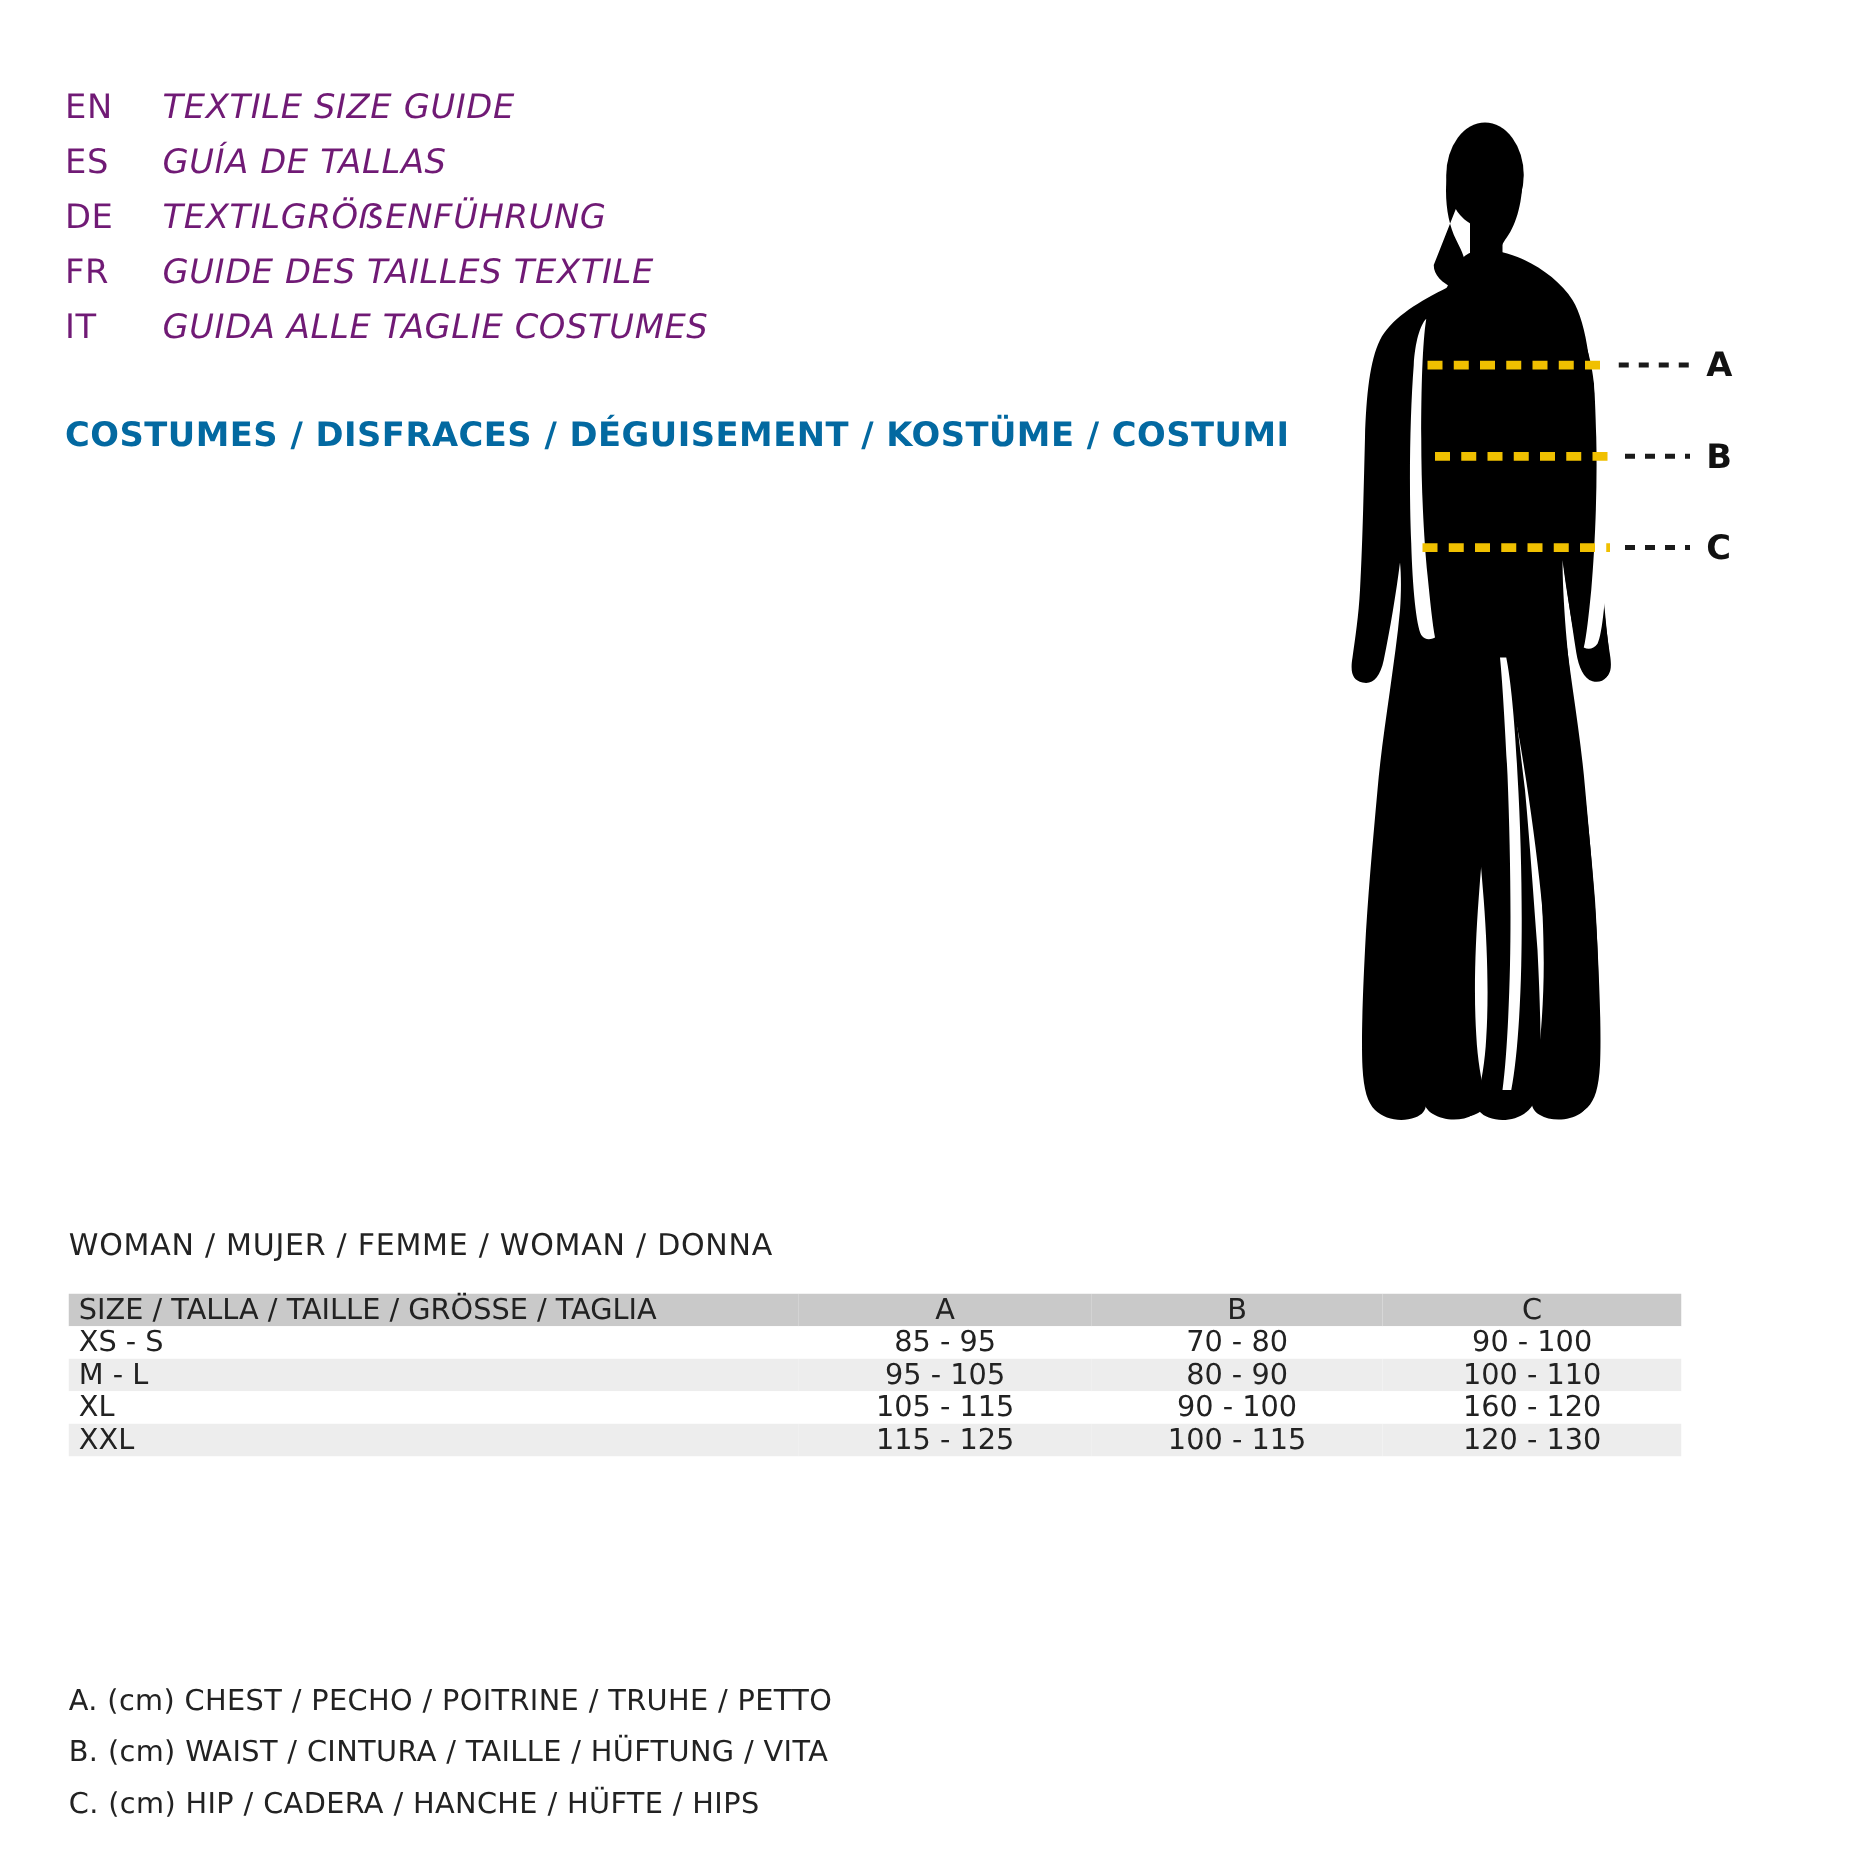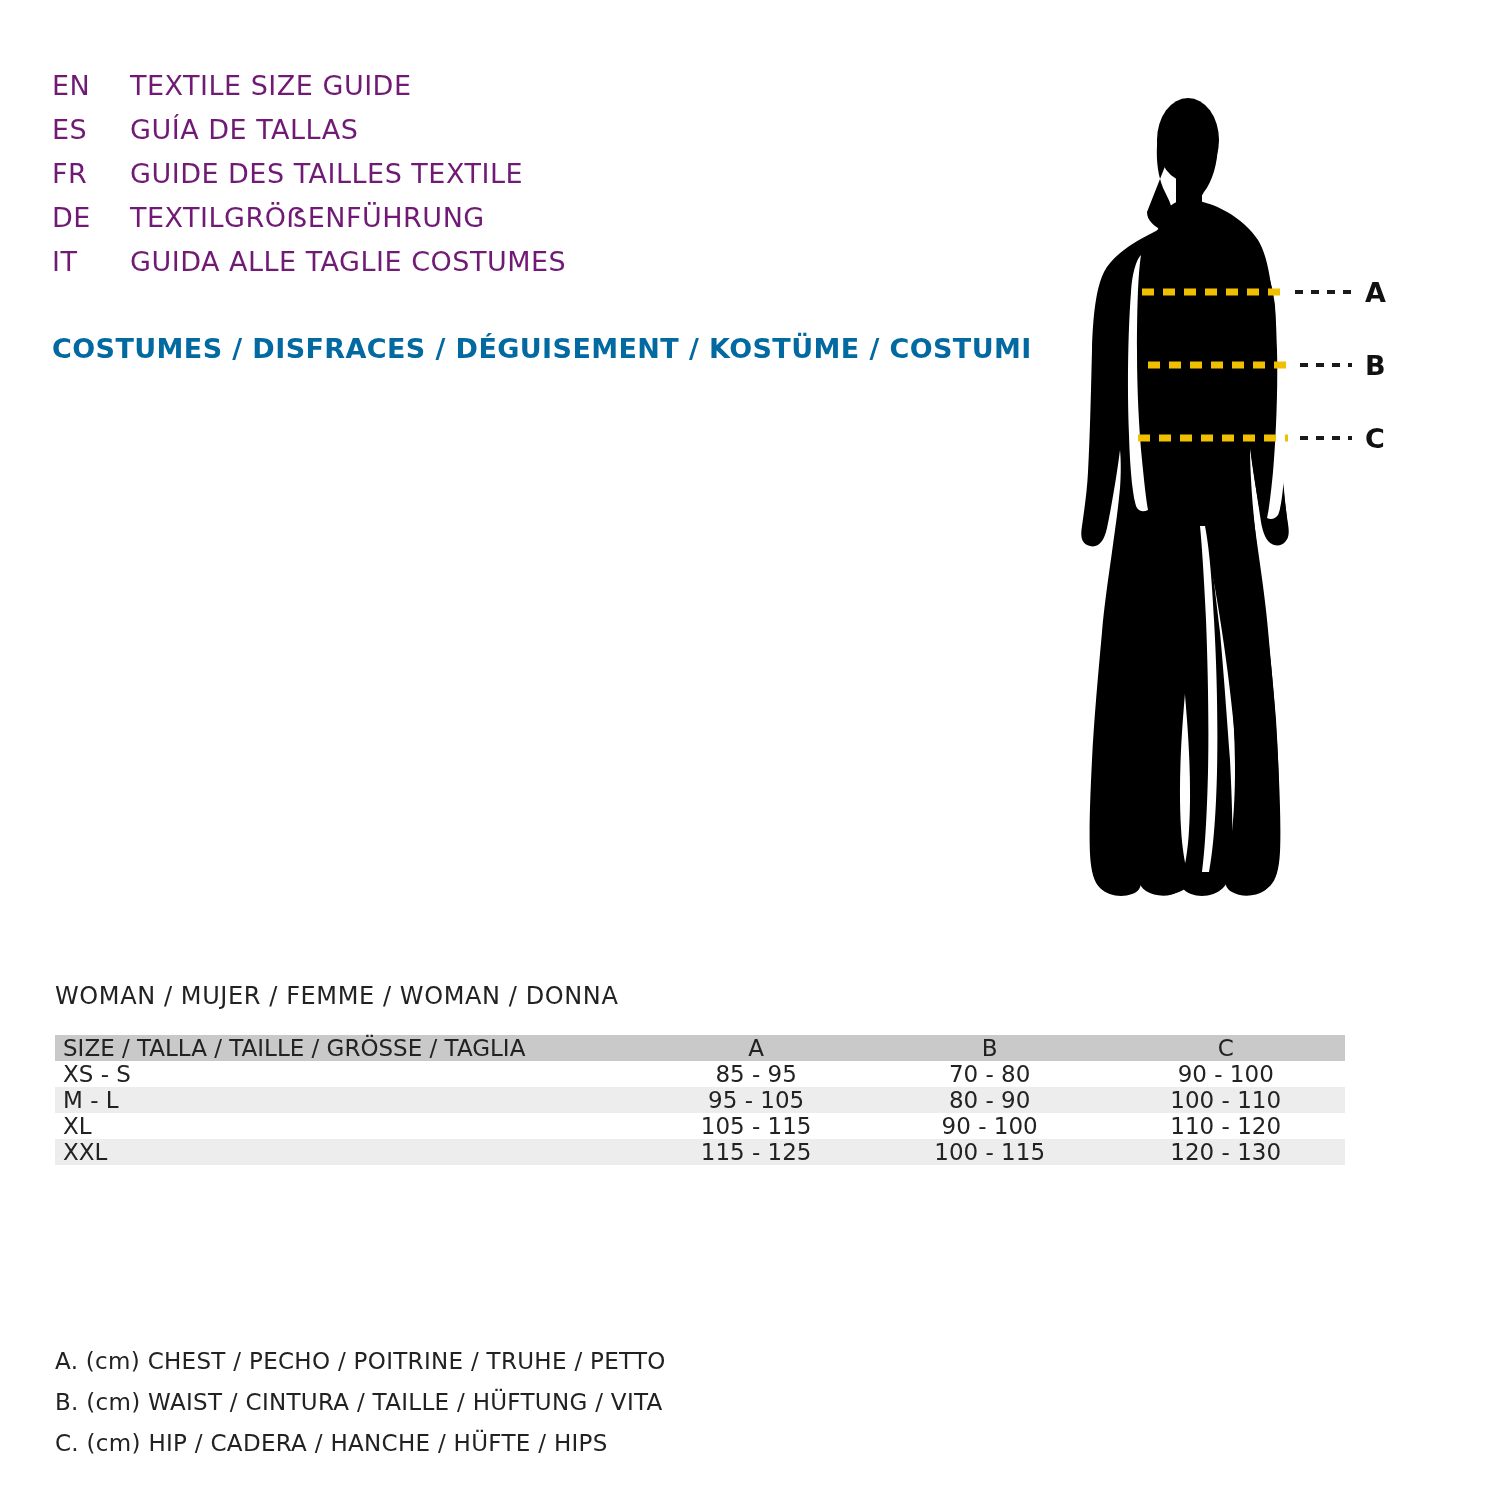--- a/index.html
+++ b/index.html
@@ -35,20 +35,21 @@
     font-size: 27px;
     letter-spacing: 0.5px;
     color: #701a75;
   }
   .lang-code {
     width: 78px;
     flex: 0 0 78px;
   }
   .lang-text {
     flex: 1 1 auto;
+    font-style: italic;
   }
 
   .costumes-line {
     position: absolute;
     left: 52px;
     top: 333px;
     font-size: 27px;
     font-weight: bold;
     letter-spacing: 0.4px;
     color: #0369a1;
@@ -144,26 +145,26 @@
   <div class="lang-block">
     <div class="lang-row">
       <span class="lang-code">EN</span>
       <span class="lang-text">TEXTILE SIZE GUIDE</span>
     </div>
     <div class="lang-row">
       <span class="lang-code">ES</span>
       <span class="lang-text">GUÍA DE TALLAS</span>
     </div>
     <div class="lang-row">
+      <span class="lang-code">DE</span>
+      <span class="lang-text">TEXTILGRÖẞENFÜHRUNG</span>
+    </div>
+    <div class="lang-row">
       <span class="lang-code">FR</span>
       <span class="lang-text">GUIDE DES TAILLES TEXTILE</span>
-    </div>
-    <div class="lang-row">
-      <span class="lang-code">DE</span>
-      <span class="lang-text">TEXTILGRÖẞENFÜHRUNG</span>
     </div>
     <div class="lang-row">
       <span class="lang-code">IT</span>
       <span class="lang-text">GUIDA ALLE TAGLIE COSTUMES</span>
     </div>
   </div>
 
   <div class="costumes-line">COSTUMES / DISFRACES / DÉGUISEMENT / KOSTÜME / COSTUMI</div>
 
   <div class="figure-area">
@@ -370,21 +371,21 @@
       <tr>
         <td class="first-col">M - L</td>
         <td class="col-a">95 - 105</td>
         <td class="col-b">80 - 90</td>
         <td class="col-c">100 - 110</td>
       </tr>
       <tr>
         <td class="first-col">XL</td>
         <td class="col-a">105 - 115</td>
         <td class="col-b">90 - 100</td>
-        <td class="col-c">110 - 120</td>
+        <td class="col-c">160 - 120</td>
       </tr>
       <tr>
         <td class="first-col">XXL</td>
         <td class="col-a">115 - 125</td>
         <td class="col-b">100 - 115</td>
         <td class="col-c">120 - 130</td>
       </tr>
     </tbody>
   </table>
 

